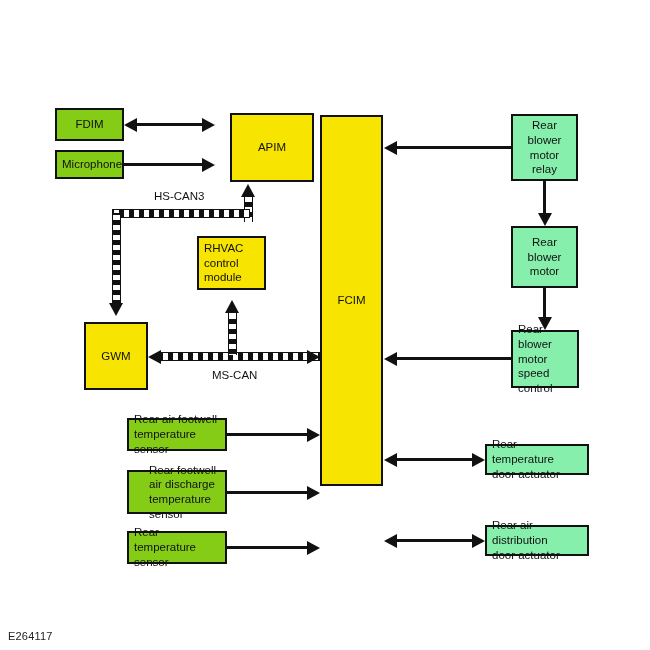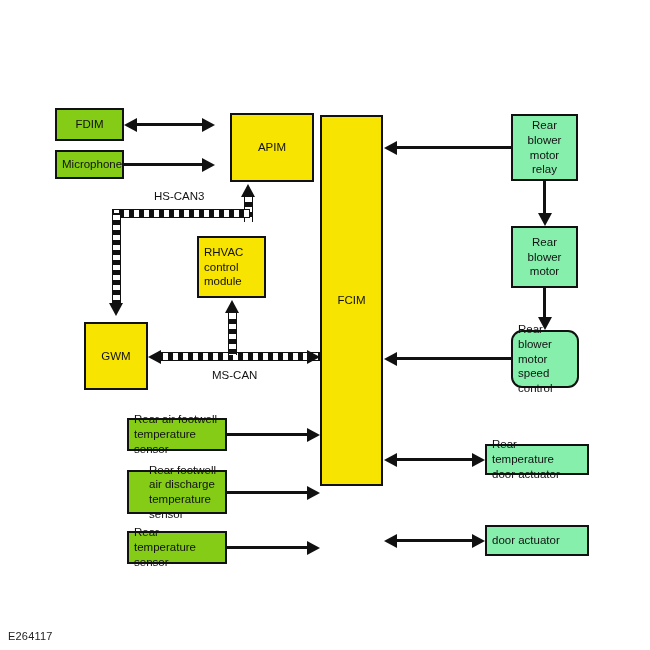--- a/index.html
+++ b/index.html
@@ -123,21 +123,21 @@
   </div>
 
   <div class="node green left-text" style="left:55px; top:150px; width:69px; height:29px;">
     <span class="node-label">Microphone</span>
   </div>
 
   <div class="node yellow center-text" style="left:215px; top:113px; width:84px; height:69px;margin-left:15px;">
     <span class="node-label">APIM</span>
   </div>
 
-  <div class="node yellow left-text" style="left:197px; top:236px; width:69px; height:62px;">
+  <div class="node yellow left-text" style="left:197px; top:236px; width:69px; height:54px;">
     <span class="node-label">RHVAC</span>
     <span class="node-label">control</span>
     <span class="node-label">module</span>
   </div>
 
   <div class="node yellow center-text" style="left:84px; top:322px; width:64px; height:68px;">
     <span class="node-label">GWM</span>
   </div>
 
   <div class="node yellow center-text" style="left:320px; top:115px; width:63px; height:371px;">
@@ -150,32 +150,33 @@
     <span class="node-label">motor</span>
     <span class="node-label">relay</span>
   </div>
 
   <div class="node blue center-text" style="left:511px; top:226px; width:67px; height:62px;">
     <span class="node-label">Rear</span>
     <span class="node-label">blower</span>
     <span class="node-label">motor</span>
   </div>
 
-  <div class="node blue left-text" style="left:511px; top:330px; width:68px; height:58px;border-radius:11px;">
+  <div class="node blue left-text" style="left:511px; top:330px; width:68px; height:58px;">
     <span class="node-label">Rear blower</span>
     <span class="node-label">motor speed</span>
     <span class="node-label">control</span>
   </div>
 
   <div class="node blue left-text" style="left:485px; top:444px; width:104px; height:31px;">
     <span class="node-label">Rear temperature</span>
     <span class="node-label">door actuator</span>
   </div>
 
   <div class="node blue left-text" style="left:485px; top:525px; width:104px; height:31px;">
+    <span class="node-label">Rear air distribution</span>
     <span class="node-label">door actuator</span>
   </div>
 
   <div class="node green left-text" style="left:127px; top:418px; width:100px; height:33px;">
     <span class="node-label">Rear air footwell</span>
     <span class="node-label">temperature sensor</span>
   </div>
 
   <div class="node green left-text" style="left:127px; top:470px; width:100px; height:44px;padding-left:20px;">
     <span class="node-label">Rear footwell</span>

